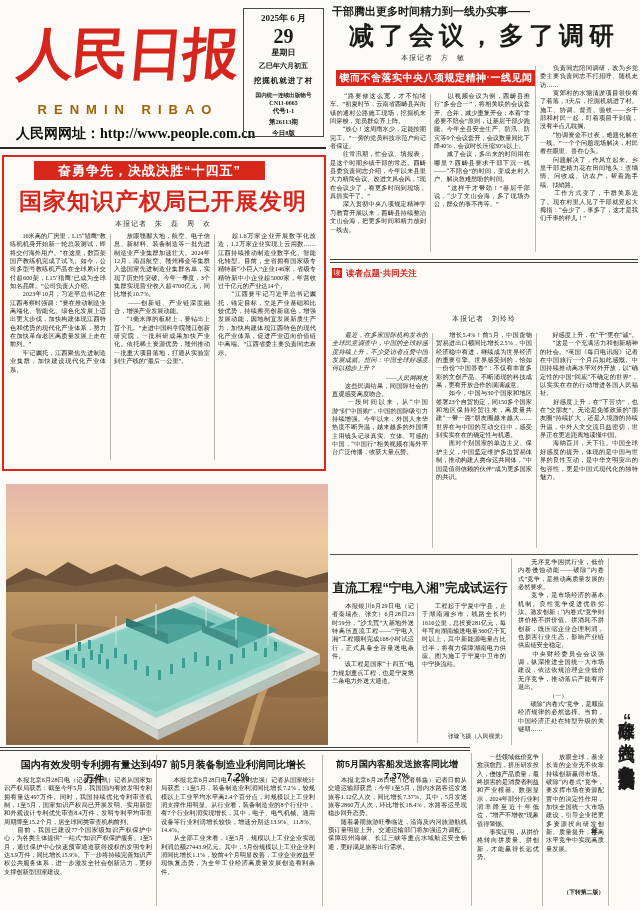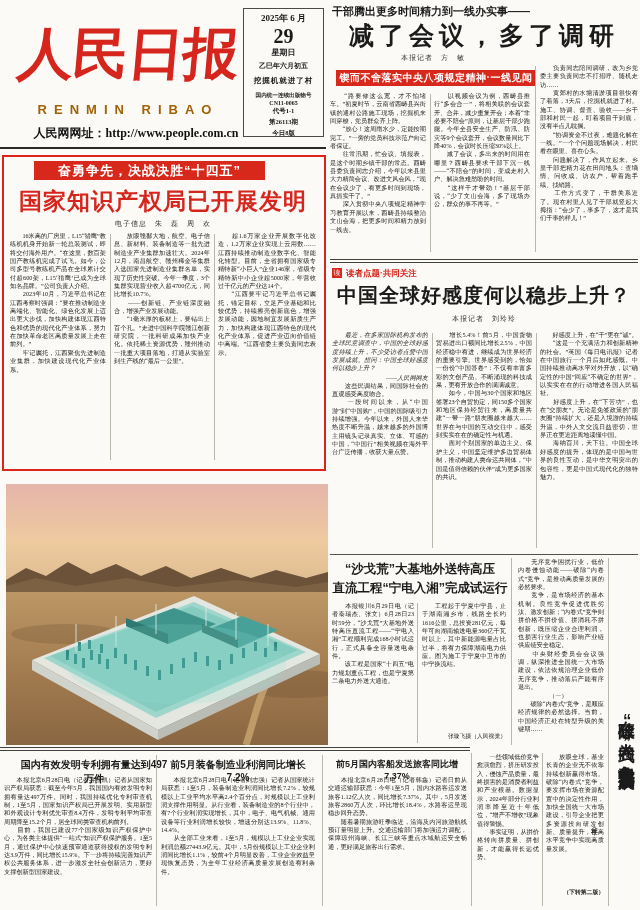--- a/index.html
+++ b/index.html
@@ -21,21 +21,21 @@
 </style>
 </head>
 <body>
 
 <div class="page">
 
   <div class="abs red" style="left:14px;top:6px;width:228px;height:96px;font-size:56px;line-height:96px;font-weight:900;
               text-align:center;transform:skewX(-5deg);letter-spacing:-1px;color:#d6251d;">人民日报</div>
   <div class="abs red center" style="left:14px;top:102px;width:228px;font-size:13px;font-weight:bold;letter-spacing:7px;
               font-family:'Liberation Sans',sans-serif;color:#a16207;">RENMIN RIBAO</div>
-  <div class="abs" style="left:16px;top:125px;width:240px;font-size:12px;font-weight:bold;color:#111;text-align:center;">人民网网址：http://www.people.com.cn</div>
+  <div class="abs" style="left:16px;top:125px;width:240px;font-size:14px;font-weight:bold;color:#111;">人民网网址：http://www.people.com.cn</div>
 
   <div class="abs" style="left:243px;top:8px;width:79px;height:127px;border:1px solid #4a4a4a;text-align:center;">
     <div style="font-size:9px;font-weight:bold;margin-top:3px;">2025年 6 月</div>
     <div style="font-size:20px;font-weight:bold;line-height:22px;">29</div>
     <div style="font-size:8px;font-weight:bold;">星期日</div>
     <div style="font-size:7px;margin-top:3px;font-weight:bold;">乙巳年六月初五</div>
     <div style="font-size:7.5px;margin-top:5px;font-weight:bold;letter-spacing:1px;">挖掘机就进了村</div>
     <div style="font-size:5.6px;margin-top:6px;font-weight:bold;">国内统一连续出版物号</div>
     <div style="font-size:6px;font-weight:bold;">CN11-0065</div>
     <div style="font-size:6.5px;font-weight:bold;margin-top:1px;">代号1-1</div>
@@ -62,38 +62,37 @@
 　　问题解决了，作风立起来。乡里干部把精力花在田间地头：查墒情、问收成、访农户，帮着跑手续、找销路。
 　　工作方式变了，干群关系近了。现在村里人见了干部就竖起大拇指：“会少了，事多了，这才是我们干事的样儿！”</div>
   <div class="vrule" style="left:430px;top:94px;height:158px;"></div>
   <div class="vrule" style="left:535px;top:66px;height:186px;"></div>
 
   <div class="double" style="left:330px;top:259px;width:308px;"></div>
 
   <div class="abs" style="left:2px;top:155px;width:320px;height:312px;border:2px solid #dd241b;"></div>
   <div class="abs banner" style="left:34px;top:161px;width:231px;height:19px;font-size:13px;letter-spacing:1px;">奋勇争先，决战决胜“十四五”</div>
   <div class="abs center red" style="left:8px;top:186px;width:310px;font-size:23px;font-weight:bold;letter-spacing:1px;color:#d6251d;">国家知识产权局已开展发明</div>
-  <div class="byline" style="left:8px;top:219px;width:310px;">电子信息　朱　磊　周　欢</div>
+  <div class="byline" style="left:8px;top:219px;width:310px;">本报记者　朱　磊　周　欢</div>
   <div class="col" style="left:10px;top:232px;width:96px;height:230px;">　　16米高的厂房里，L15“猎鹰”教练机机身开始新一轮总装测试，即将交付海外用户。“在这里，数百架国产教练机完成了试飞。如今，公司多型号教练机产品在全球累计交付超600架，L15‘猎鹰’已成为全球知名品牌。”公司负责人介绍。
 　　2023年10月，习近平总书记在江西考察时强调：“要在推动制造业高端化、智能化、绿色化发展上迈出更大步伐，加快构建体现江西特色和优势的现代化产业体系，努力在加快革命老区高质量发展上走在前列。”
 　　牢记嘱托，江西聚焦先进制造业集群，加快建设现代化产业体系。</div>
   <div class="col" style="left:114px;top:232px;width:96px;height:230px;">　　放眼赣鄱大地，航空、电子信息、新材料、装备制造等一批先进制造业产业集群加速壮大。2024年12月，南昌航空、赣州稀金等集群入选国家先进制造业集群名单，实现了历史性突破。今年一季度，3个集群实现营业收入超4700亿元，同比增长10.7%。
 　　——创新链、产业链深度融合，增强产业发展动能。
 　　“1毫米厚的板材上，要钻出上百个孔。”走进中国科学院赣江创新研究院，一批科研成果加快产业化。依托稀土资源优势，赣州推动一批重大项目落地，打通从实验室到生产线的“最后一公里”。</div>
   <div class="col" style="left:218px;top:232px;width:98px;height:230px;">　　超1.6万家企业开展数字化改造，1.2万家企业实现上云用数……江西持续推动制造业数字化、智能化转型。目前，全省拥有国家级专精特新“小巨人”企业146家，省级专精特新中小企业超5000家，年营收过千亿元的产业达14个。
 　　“江西要牢记习近平总书记嘱托，锚定目标，立足产业基础和比较优势，持续擦亮创新底色，增强发展动能，因地制宜发展新质生产力，加快构建体现江西特色的现代化产业体系，促进产业迈向价值链中高端。”江西省委主要负责同志表示。</div>
   <div class="vrule" style="left:110px;top:234px;height:226px;"></div>
   <div class="vrule" style="left:214px;top:234px;height:226px;"></div>
 
   <div class="abs" style="left:332px;top:268px;height:11px;">
     <span style="display:inline-block;width:10px;height:10px;background:#d8271b;color:#fff;font-size:7px;
                  line-height:10px;text-align:center;font-family:'Liberation Sans',sans-serif;vertical-align:top;">读</span>
     <span style="color:#d6251d;font-weight:bold;font-size:8.5px;font-family:'Liberation Sans',sans-serif;vertical-align:top;line-height:10px;">读者点题·共同关注</span>
   </div>
-  <div class="abs center" style="left:330px;top:282px;width:308px;font-size:20px;font-weight:bold;letter-spacing:1px;">中国全球好感度何以稳步上升？</div>
   <div class="byline" style="left:330px;top:314px;width:308px;">本报记者　刘玲玲</div>
   <div class="abs" style="left:332px;top:331px;width:96px;height:219px;overflow:hidden;">
     <div class="kai" style="font-size:6.2px;line-height:8.35px;text-align:justify;white-space:pre-line;">　　最近，在多家国际机构发布的全球民意调查中，中国的全球好感度持续上升，不少受访者点赞中国发展成就。想问：中国全球好感度何以稳步上升？</div>
     <div class="kai" style="font-size:6.2px;line-height:9px;text-align:right;">——人民网网友</div>
     <div style="font-size:6.2px;line-height:8.35px;text-align:justify;white-space:pre-line;">　　这些民调结果，同国际社会的直观感受高度吻合。
 　　一段时间以来，从“中国游”到“中国购”，中国的国际吸引力持续增强。今年以来，外国人来华热度不断升温，越来越多的外国博主用镜头记录真实、立体、可感的中国，“中国行”相关视频在海外平台广泛传播，收获大量点赞。</div>
   </div>
   <div class="col" style="left:436px;top:331px;width:96px;height:219px;">　　增长5.4%！前5月，中国货物贸易进出口额同比增长2.5%，中国经济稳中有进，继续成为世界经济的重要引擎。世界感受到的，恰如一份份“中国答卷”：不仅有丰富多彩的文创产品、不断涌现的科技成果，更有开放合作的满满诚意。
 　　如今，中国与30个国家和地区签署23个自贸协定，同150多个国家和地区保持经贸往来，高质量共建“一带一路”朋友圈越来越大……世界在与中国的互动交往中，感受到实实在在的确定性与机遇。
 　　面对个别国家的单边主义、保护主义，中国坚定维护多边贸易体制，推动构建人类命运共同体，“中国是值得信赖的伙伴”成为更多国家的共识。</div>
@@ -170,21 +169,20 @@
           <line x1="110" y1="132" x2="110" y2="162"></line>
         <line x1="150" y1="120" x2="150" y2="150"></line>
           <line x1="230" y1="128" x2="230" y2="156"></line>
         <line x1="262" y1="140" x2="262" y2="162"></line>
           <line x1="200" y1="118" x2="200" y2="142"></line>
       </g>
       <ellipse cx="170" cy="180" rx="110" ry="40" fill="#8fe0d4" opacity="0.18"></ellipse>
     </svg>
   </div>
 
-  <div class="abs center headline-sans" style="left:332px;top:561px;width:176px;font-size:12.5px;">“沙戈荒”大基地外送特高压</div>
   <div class="abs center headline-sans" style="left:332px;top:580px;width:176px;font-size:12.5px;">直流工程“宁电入湘”完成试运行</div>
   <div class="col" style="left:332px;top:602px;width:82px;height:142px;">　　本报银川6月29日电（记者秦瑞杰、张文）6月28日23时59分，“沙戈荒”大基地外送特高压直流工程——“宁电入湘”工程顺利完成168小时试运行，正式具备全容量送电条件。
 　　该工程是国家“十四五”电力规划重点工程，也是宁夏第二条电力外送大通道。</div>
   <div class="col" style="left:422px;top:602px;width:84px;height:128px;">　　工程起于宁夏中宁县，止于湖南湘乡市，线路全长约1616公里，总投资281亿元，每年可向湖南输送电量360亿千瓦时以上，其中新能源电量占比过半，将有力保障湖南电力供应。图为施工于宁夏中卫市的中宁换流站。</div>
   <div class="abs" style="left:420px;top:732px;width:86px;font-size:5.8px;text-align:right;color:#222;">张璇飞摄（人民视觉）</div>
   <div class="vrule" style="left:417px;top:603px;height:140px;"></div>
 
   <div class="vrule" style="left:511px;top:558px;height:187px;"></div>
   <div class="col" style="left:518px;top:558px;width:86px;height:187px;">　　无序竞争困扰行业，低价内卷侵蚀动能——破除“内卷式”竞争，是推动高质量发展的必然要求。
 　　竞争，是市场经济的基本机制。良性竞争促进优胜劣汰、激发创新；“内卷式”竞争则拼价格不拼价值、拼消耗不拼创新，既压缩企业合理利润，也损害行业生态，影响产业链供应链安全稳定。

